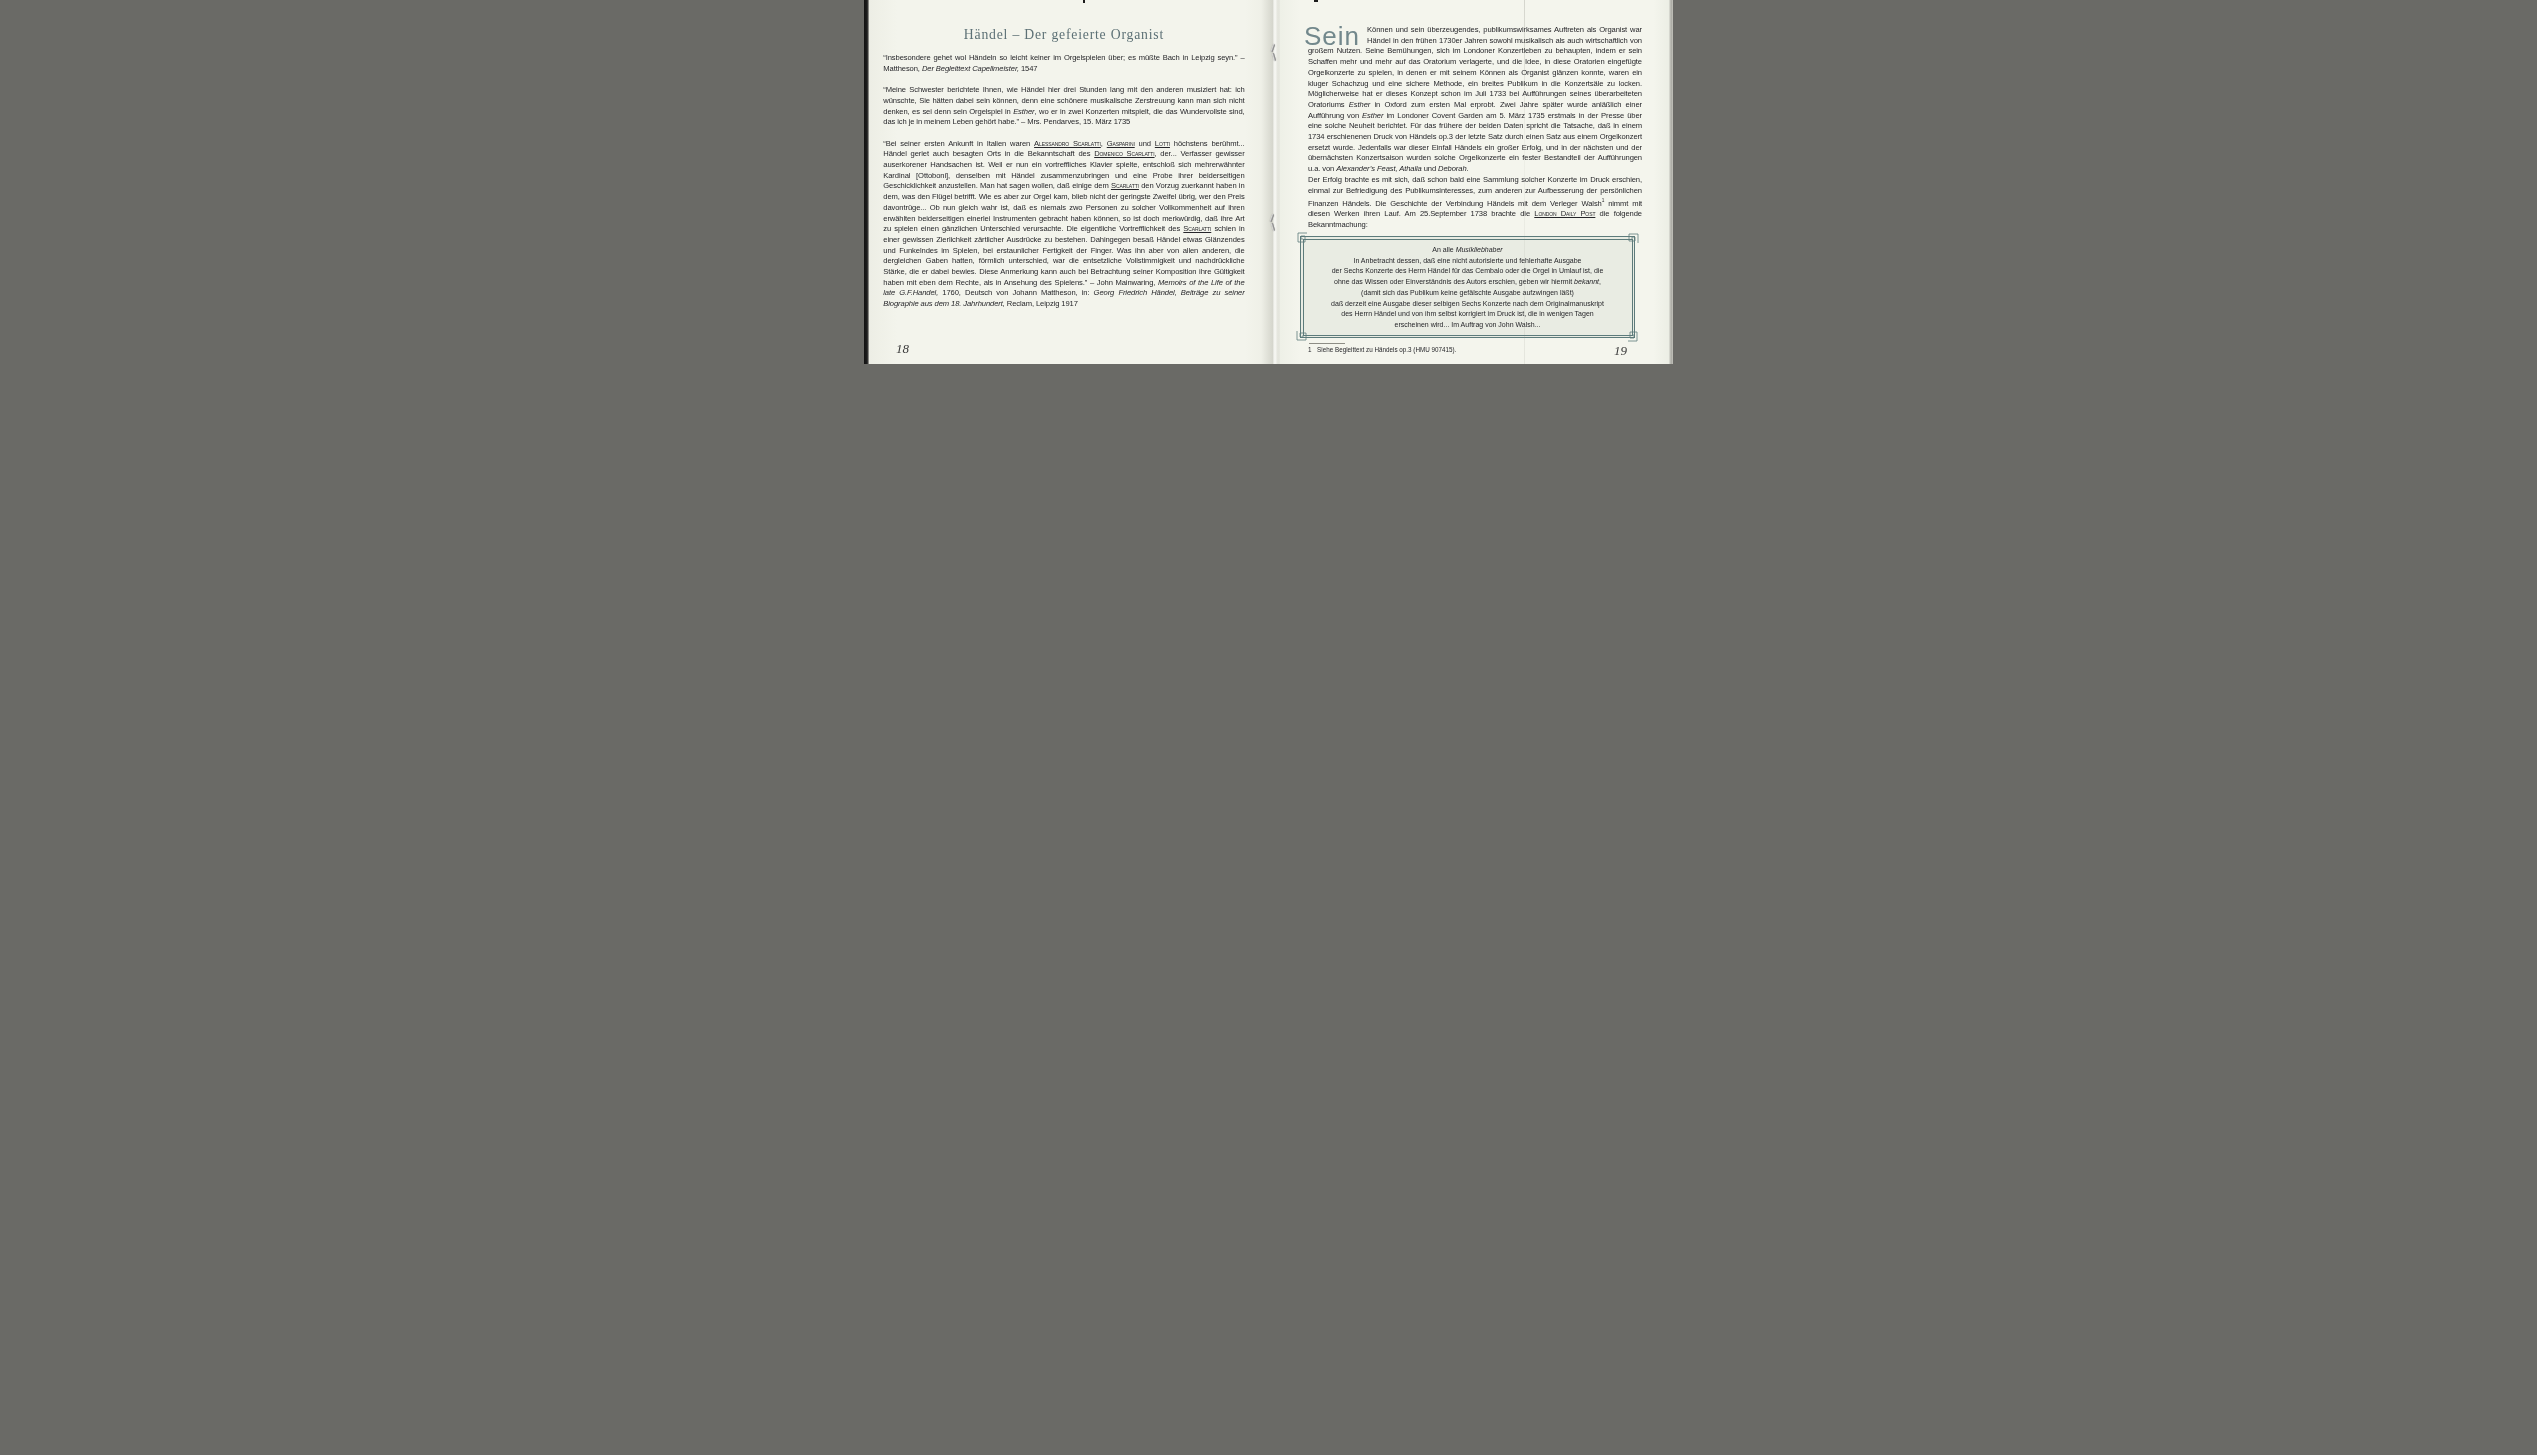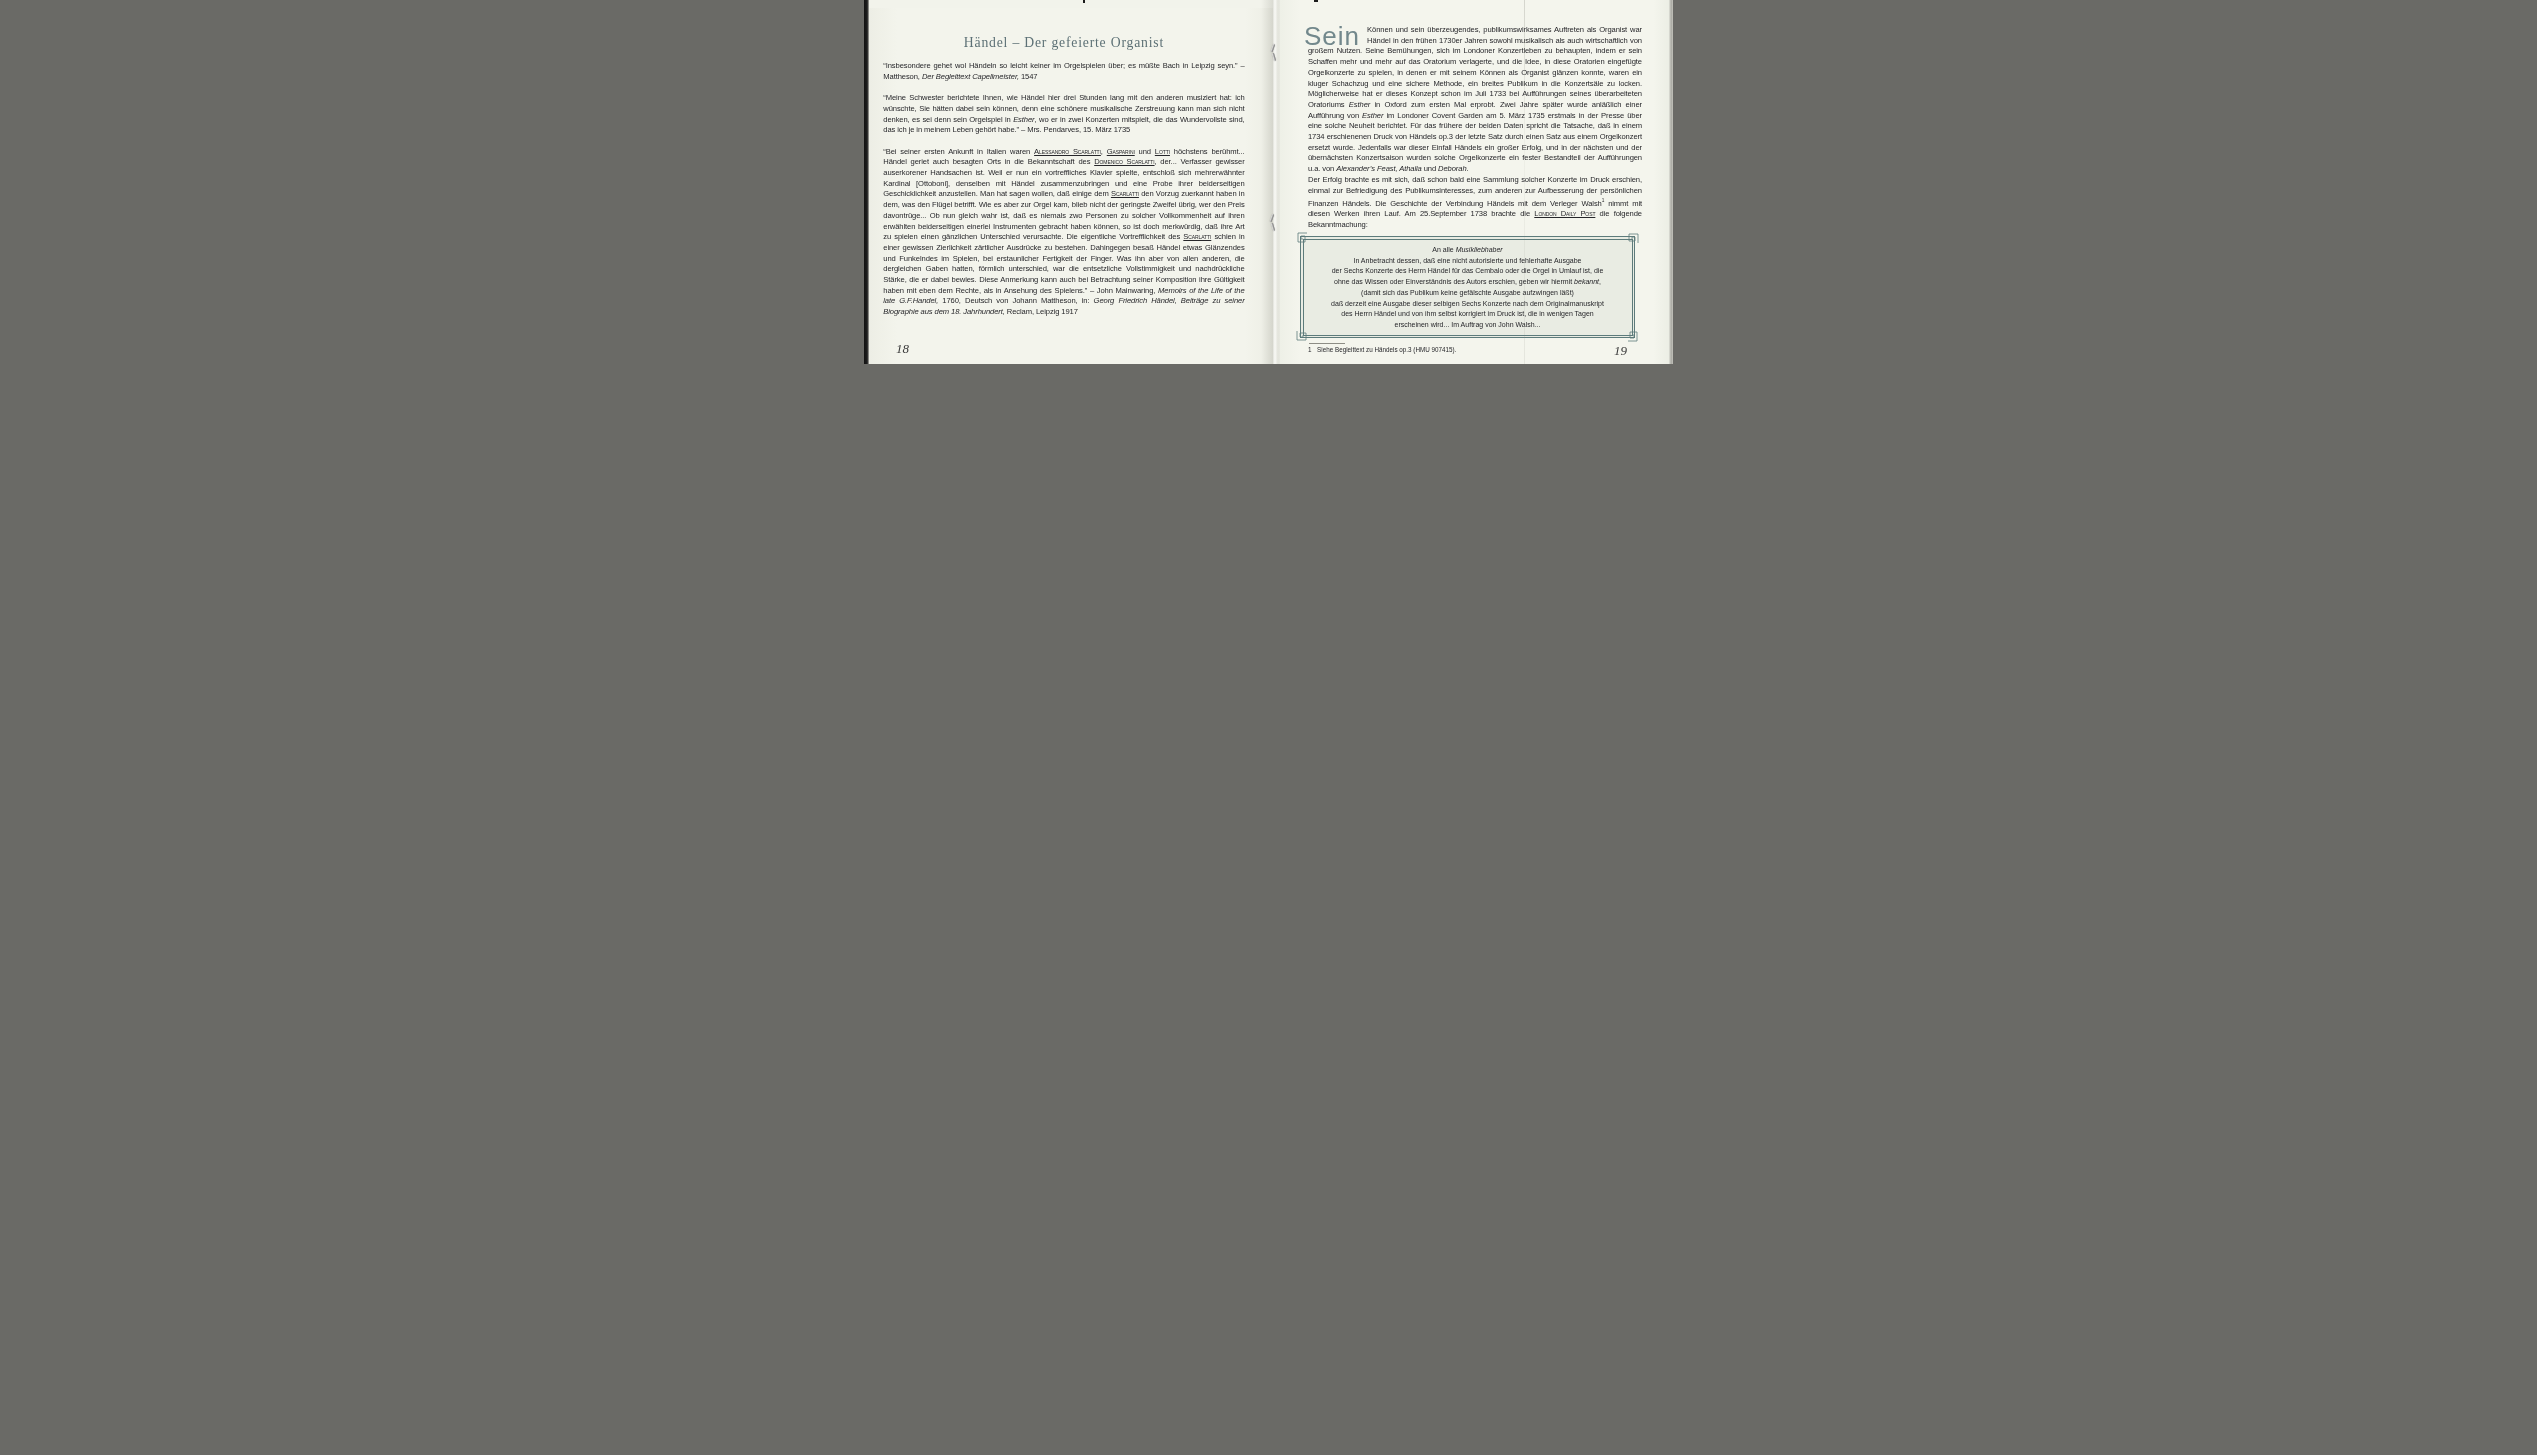--- a/index.html
+++ b/index.html
@@ -31,21 +31,20 @@
   .crease {
     position: absolute; left: 660px; top: 0; width: 1px; height: 100%;
     background: linear-gradient(180deg, rgba(120,120,110,0.25), rgba(120,120,110,0.05) 40%, rgba(120,120,110,0.12));
   }
 
   
   .left-page {
     position: absolute; left: 4.6px; top: 0; width: 404px; height: 100%;
     box-sizing: border-box; padding: 26px 28px 0 14.7px;
     background: linear-gradient(90deg, #edeee5 0%, #f3f4ec 7%, #f3f4ec 93%, #ecede4 100%);
-    margin-top: 8px;
   }
   .right-page {
     position: absolute; left: 416px; top: 0; width: 389px; height: 100%;
     box-sizing: border-box; padding: 25px 27px 0 28px;
     background: linear-gradient(90deg, #eef0e7 0%, #f4f5ed 5%, #f4f5ed 96%, #eceee5 100%);
   }
 
   
   .gutter {
     position: absolute; left: 397px; top: 0; width: 24px; height: 100%;

